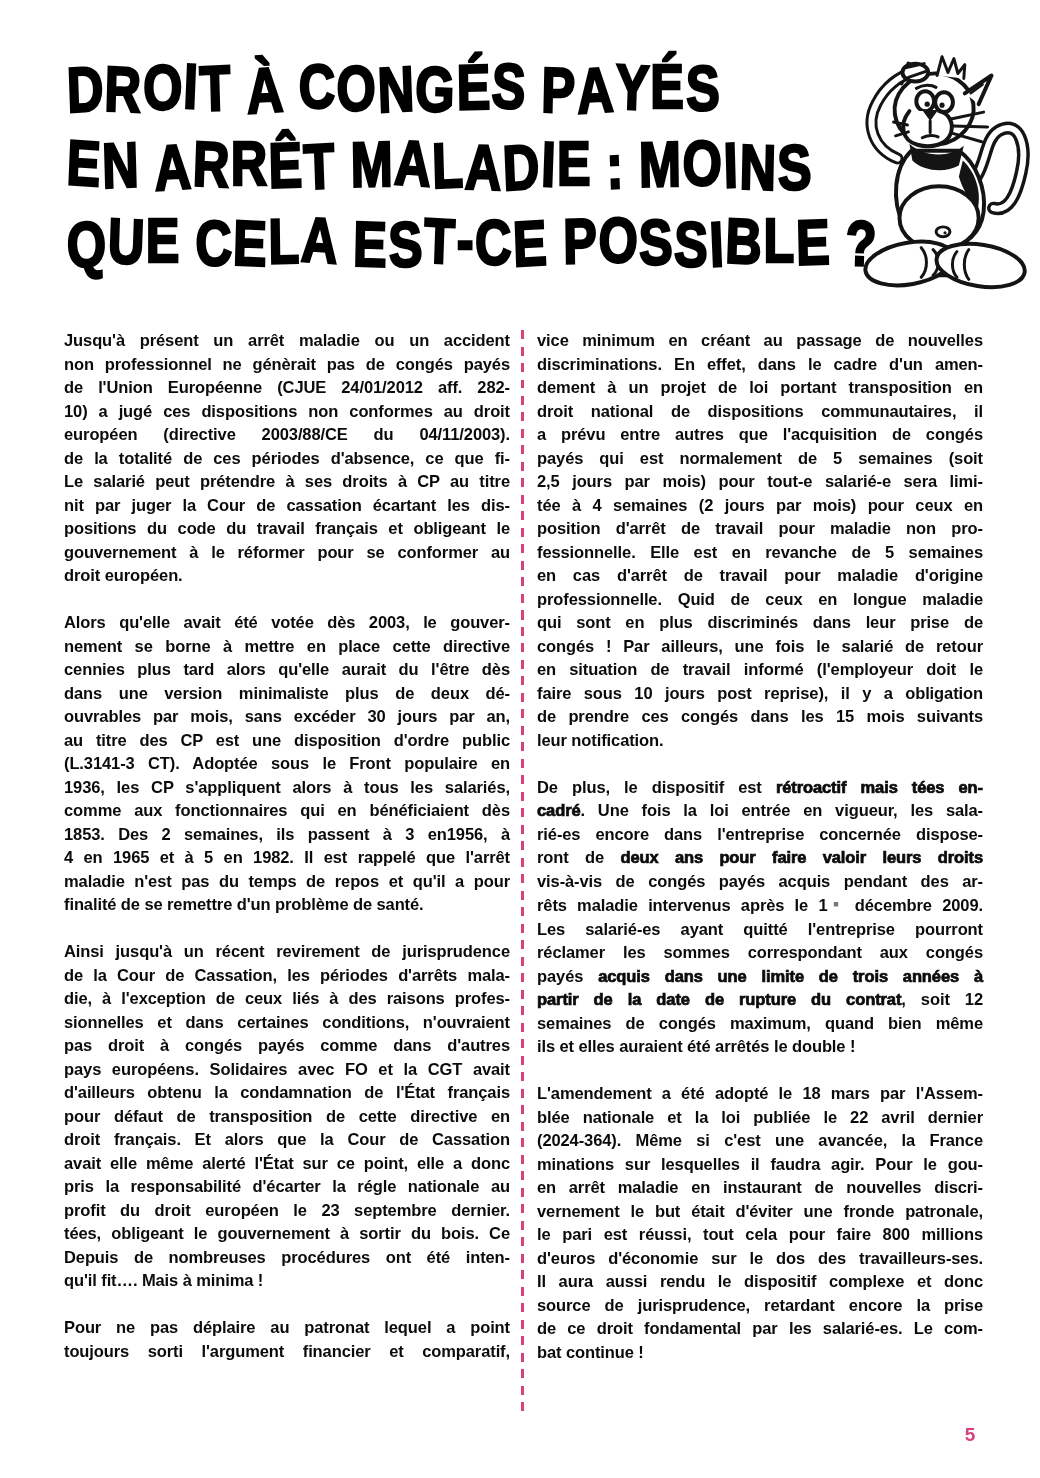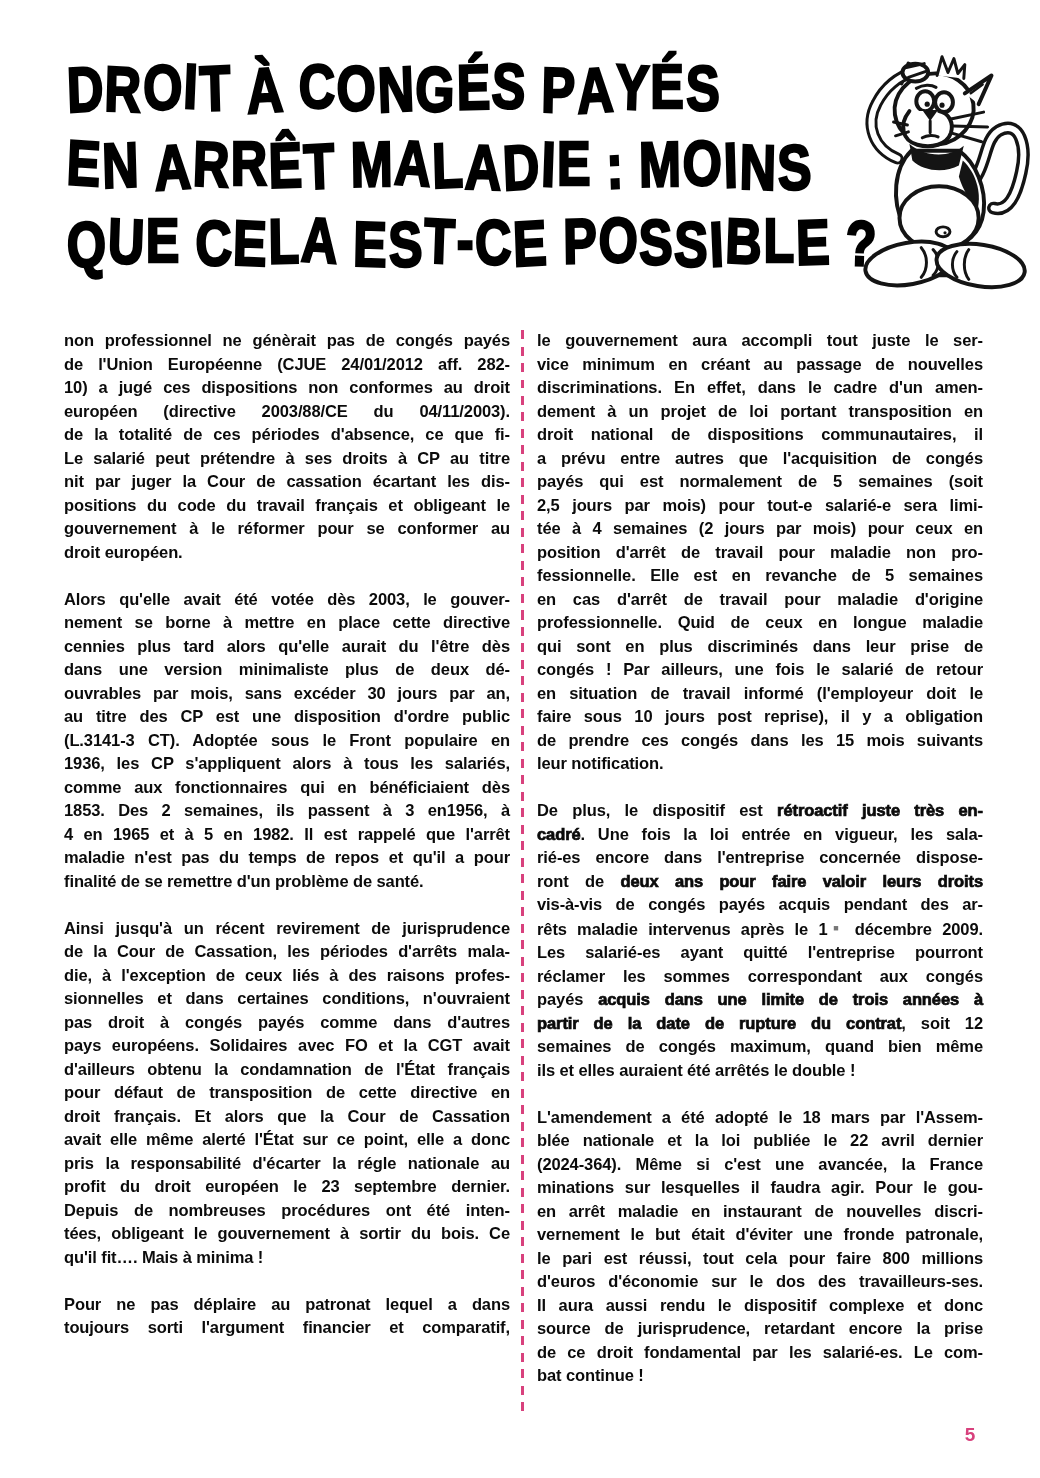--- a/index.html
+++ b/index.html
@@ -103,20 +103,21 @@
         <path d="M55,26 L73,22 M57,36 L74,30" stroke-width="3" fill="none"></path>
       </g>
     </svg>
   </div>
 
   <div class="divider"></div>
 
   <div class="columns">
     <div class="col col-left">
         <div class="para">
+          <div class="line">Jusqu'à présent un arrêt maladie ou un accident</div>
           <div class="line">non professionnel ne génèrait pas de congés payés</div>
           <div class="line">de l'Union Européenne (CJUE 24/01/2012 aff. 282-</div>
           <div class="line">10) a jugé ces dispositions non conformes au droit</div>
           <div class="line">européen (directive 2003/88/CE du 04/11/2003).</div>
           <div class="line">de la totalité de ces périodes d'absence, ce que fi-</div>
           <div class="line">Le salarié peut prétendre à ses droits à CP au titre</div>
           <div class="line">nit par juger la Cour de cassation écartant les dis-</div>
           <div class="line">positions du code du travail français et obligeant le</div>
           <div class="line">gouvernement à le réformer pour se conformer au</div>
           <div class="line lastline">droit européen.</div>
@@ -142,53 +143,52 @@
           <div class="line">die, à l'exception de ceux liés à des raisons profes-</div>
           <div class="line">sionnelles et dans certaines conditions, n'ouvraient</div>
           <div class="line">pas droit à congés payés comme dans d'autres</div>
           <div class="line">pays européens. Solidaires avec FO et la CGT avait</div>
           <div class="line">d'ailleurs obtenu la condamnation de l'État français</div>
           <div class="line">pour défaut de transposition de cette directive en</div>
           <div class="line">droit français. Et alors que la Cour de Cassation</div>
           <div class="line">avait elle même alerté l'État sur ce point, elle a donc</div>
           <div class="line">pris la responsabilité d'écarter la régle nationale au</div>
           <div class="line">profit du droit européen le 23 septembre dernier.</div>
+          <div class="line">tées, obligeant le gouvernement à sortir du bois. Ce</div>
           <div class="line">Depuis de nombreuses procédures ont été inten-</div>
-          <div class="line">tées, obligeant le gouvernement à sortir du bois. Ce</div>
           <div class="line lastline">qu'il fit…. Mais à minima !</div>
         </div>
         <div class="para">
-          <div class="line">Pour ne pas déplaire au patronat lequel a dans</div>
+          <div class="line">Pour ne pas déplaire au patronat lequel a point</div>
           <div class="line">toujours sorti l'argument financier et comparatif,</div>
         </div>
       </div>
     <div class="col col-right">
         <div class="para">
-          <div class="line">le gouvernement aura accompli tout juste le ser-</div>
           <div class="line">vice minimum en créant au passage de nouvelles</div>
           <div class="line">discriminations. En effet, dans le cadre d'un amen-</div>
           <div class="line">dement à un projet de loi portant transposition en</div>
           <div class="line">droit national de dispositions communautaires, il</div>
           <div class="line">a prévu entre autres que l'acquisition de congés</div>
           <div class="line">payés qui est normalement de 5 semaines (soit</div>
           <div class="line">2,5 jours par mois) pour tout-e salarié-e sera limi-</div>
           <div class="line">tée à 4 semaines (2 jours par mois) pour ceux en</div>
           <div class="line">position d'arrêt de travail pour maladie non pro-</div>
           <div class="line">fessionnelle. Elle est en revanche de 5 semaines</div>
           <div class="line">en cas d'arrêt de travail pour maladie d'origine</div>
           <div class="line">professionnelle. Quid de ceux en longue maladie</div>
           <div class="line">qui sont en plus discriminés dans leur prise de</div>
           <div class="line">congés ! Par ailleurs, une fois le salarié de retour</div>
           <div class="line">en situation de travail informé (l'employeur doit le</div>
           <div class="line">faire sous 10 jours post reprise), il y a obligation</div>
           <div class="line">de prendre ces congés dans les 15 mois suivants</div>
           <div class="line lastline">leur notification.</div>
         </div>
         <div class="para">
-          <div class="line">De plus, le dispositif est <b>rétroactif juste très en-</b></div>
+          <div class="line">De plus, le dispositif est <b>rétroactif mais tées en-</b></div>
           <div class="line"><b>cadré</b>. Une fois la loi entrée en vigueur, les sala-</div>
           <div class="line">rié-es encore dans l'entreprise concernée dispose-</div>
           <div class="line">ront de <b>deux ans pour faire valoir leurs droits</b></div>
           <div class="line">vis-à-vis de congés payés acquis pendant des ar-</div>
           <div class="line">rêts maladie intervenus après le 1<sup class="sq">■</sup> décembre 2009.</div>
           <div class="line">Les salarié-es ayant quitté l'entreprise pourront</div>
           <div class="line">réclamer les sommes correspondant aux congés</div>
           <div class="line">payés <b>acquis dans une limite de trois années à</b></div>
           <div class="line"><b>partir de la date de rupture du contrat</b>, soit 12</div>
           <div class="line">semaines de congés maximum, quand bien même</div>

